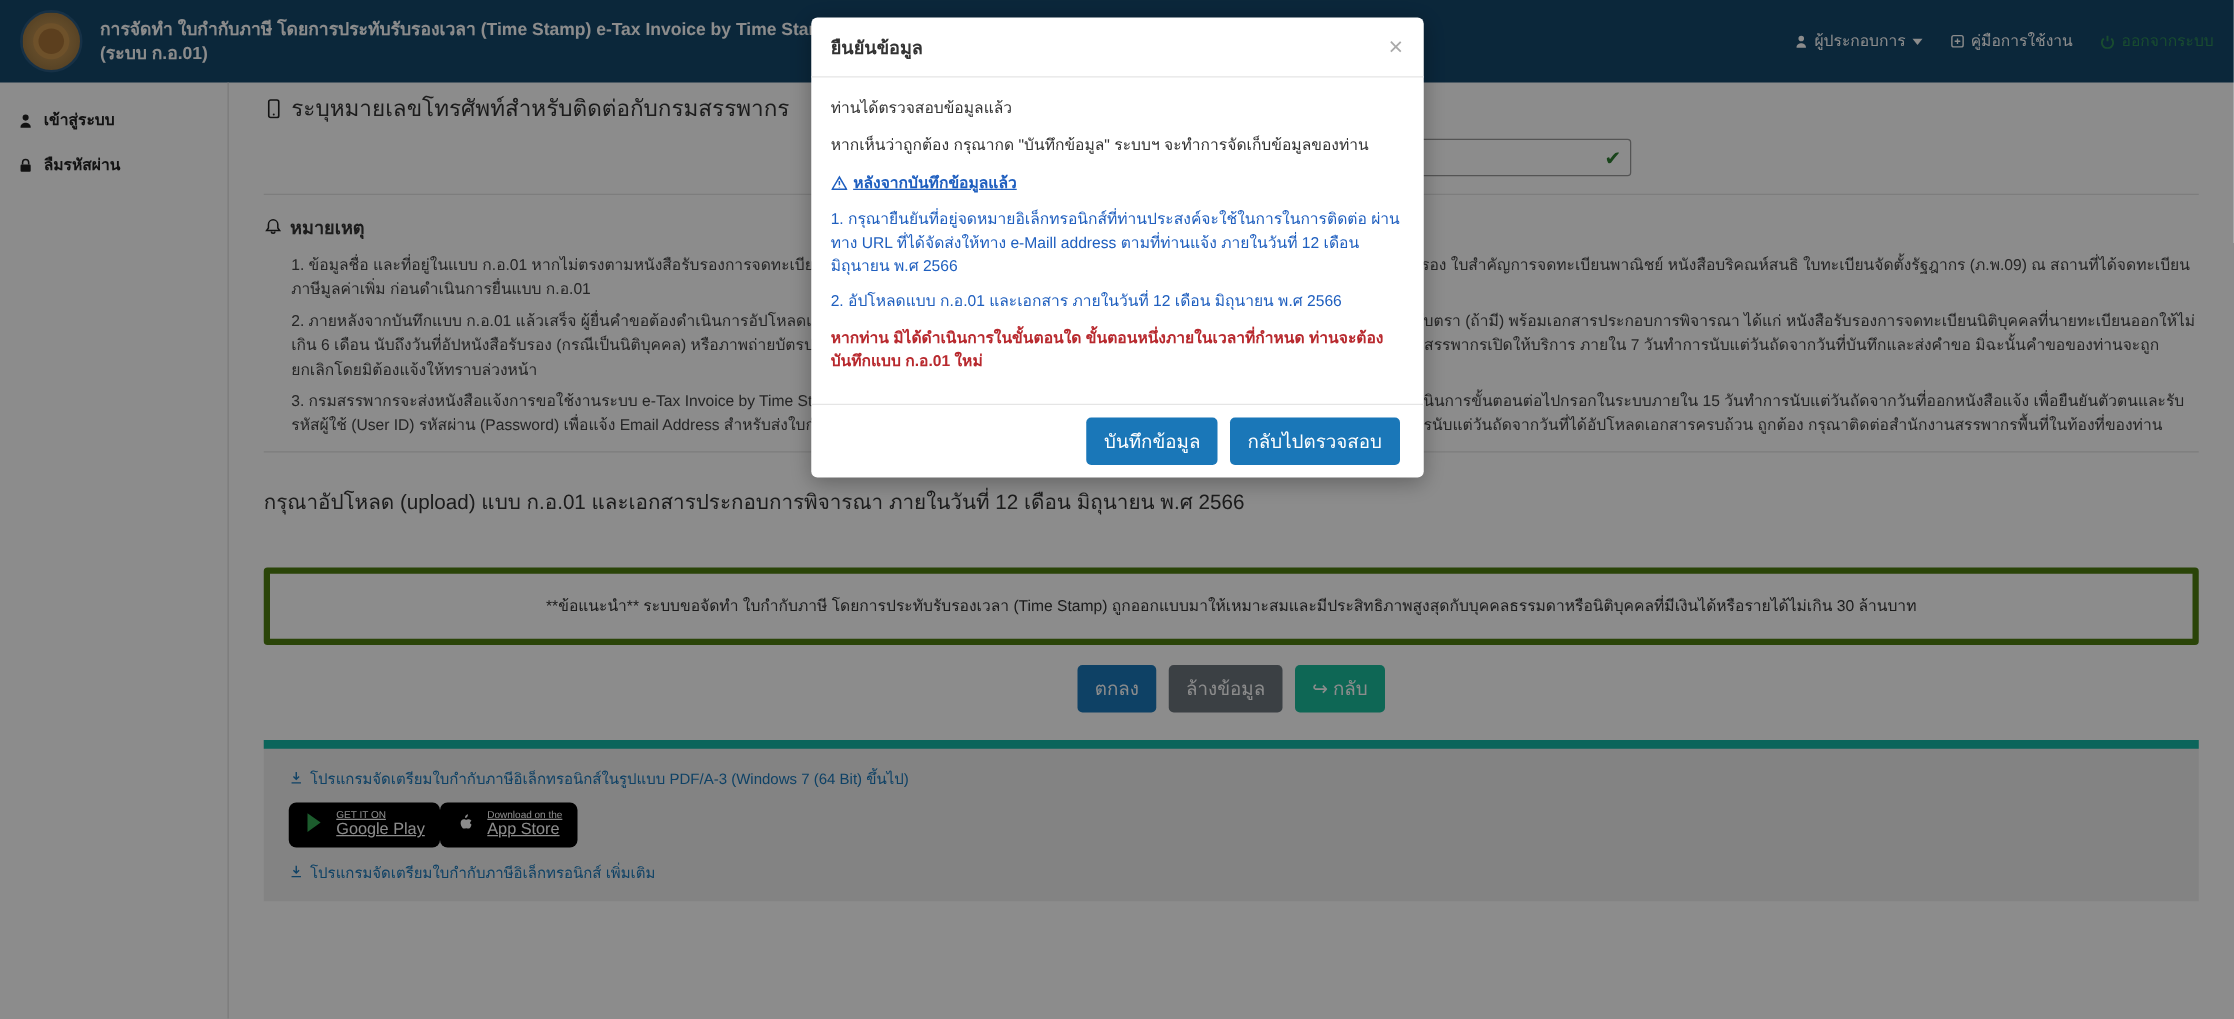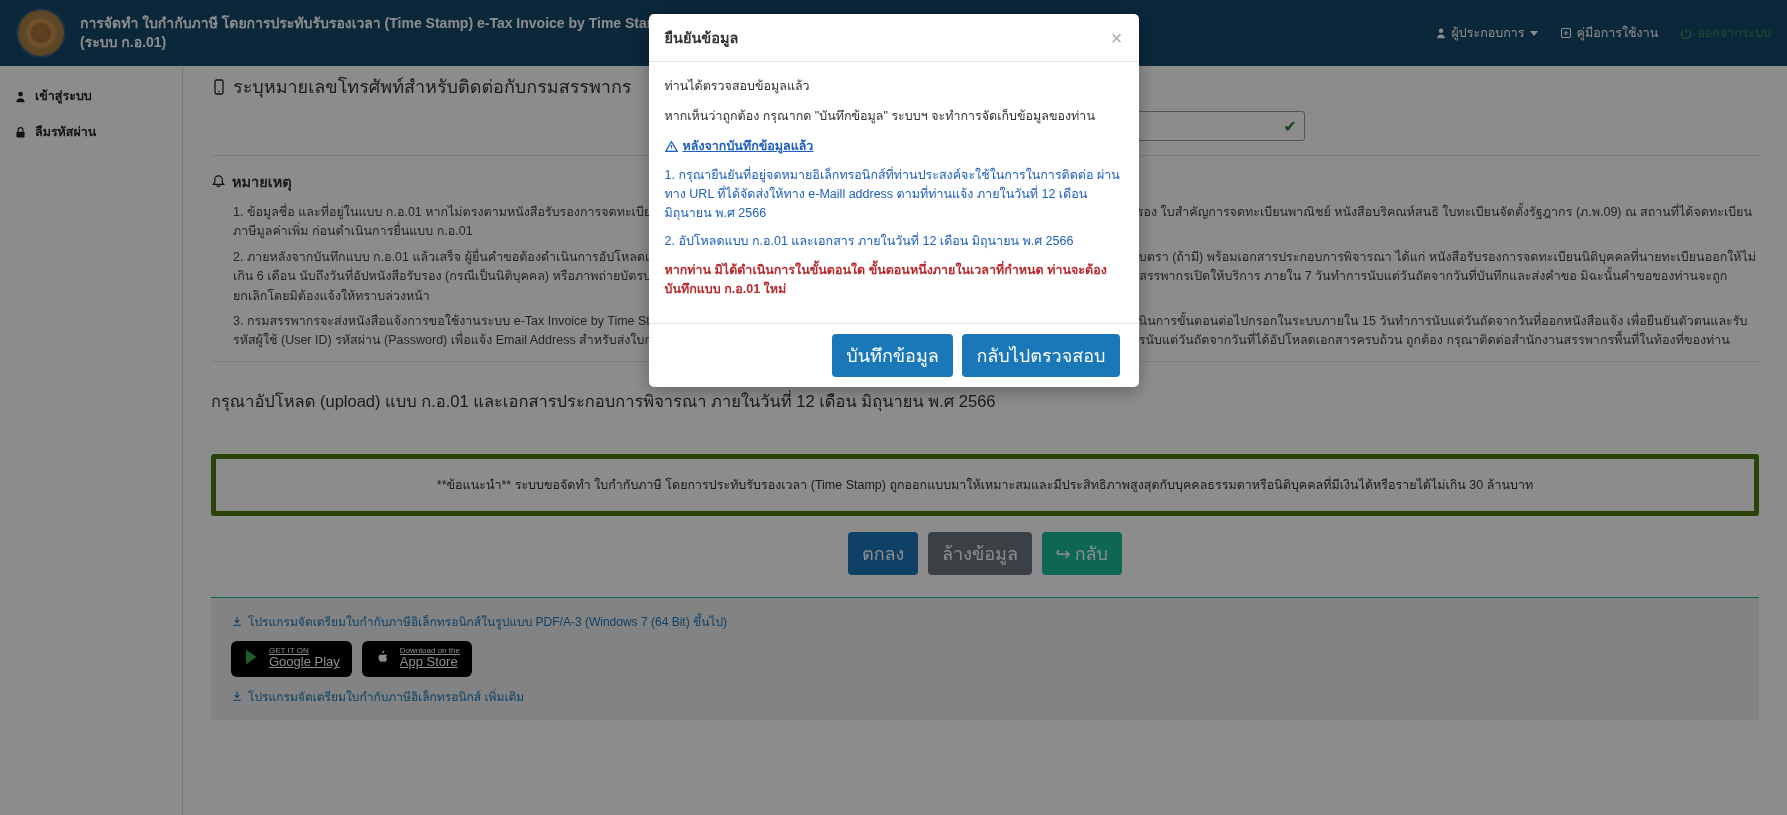--- a/index.html
+++ b/index.html
@@ -21,27 +21,27 @@
 .phone-input-row { display: flex; justify-content: center; margin-bottom: 14px; }
 .phone-wrap { position: relative; width: 640px; }
 .phone-wrap input { width: 100%; padding: 6px 34px 6px 8px; border: 1px solid #999; border-radius: 3px; height: 30px; }
 .phone-wrap .check { position: absolute; right: 8px; top: 6px; color: #2e7d32; font-size: 16px; }
 hr { border: none; border-top: 1px solid #e3e3e3; margin: 10px 0 14px 0; }
 .notes-heading { font-weight: bold; font-size: 14.5px; display: flex; align-items: center; gap: 6px; margin-bottom: 10px; }
 .notes p { font-size: 12.5px; color: #444; line-height: 1.55; margin-left: 22px; margin-bottom: 6px; text-align: left; }
 .upload-title { font-size: 16.5px; margin: 26px 0; font-weight: normal; }
 .advice-box { border: 5px solid #4d7c0f; border-radius: 3px; padding: 16px 24px; text-align: center; margin-top: 40px; font-size: 12.5px; }
 .action-row { text-align: center; margin: 16px 0 22px 0; }
-.btn { border: none; padding: 7px 14px; border-radius: 4px; color: #fff; cursor: pointer; margin: 0 3px; font-size: 18px; }
+.btn { border: none; padding: 7px 14px; border-radius: 4px; color: #fff; cursor: pointer; margin: 0 3px; font-size: 15px; }
 .btn-primary { background: #1a77b8; }
 .btn-secondary { background: #6c757d; }
 .btn-teal { background: #1abc9c; }
-.footer-links { background: #efefef; padding: 14px 20px; border-top: 1px solid #14b8a6; }
+.footer-links { background: #efefef; padding: 14px 20px; border-top: 7px solid #14b8a6; }
 .footer-links .dl { color: #1a77b8; text-decoration: none; font-size: 12px; display: inline-flex; align-items: center; gap: 5px; }
-.store-badges { margin: 10px 0; display: flex; gap: 10px; }
+.store-badges { margin: 10px 0; display: flex; gap: 0; }
 .store-badge { background: #000; color: #fff; border-radius: 6px; padding: 6px 12px; display: flex; align-items: center; gap: 8px; height: 36px; }
 .store-badge .small { font-size: 8px; line-height: 1; }
 .store-badge .big { font-size: 13px; font-weight: normal; line-height: 1.1; }
 .overlay { position: fixed; inset: 0; background: rgba(0,0,0,0.45); display: flex; align-items: flex-start; justify-content: center; }
 .modal { background: #fff; border-radius: 5px; width: 490px; margin-top: 14px; box-shadow: 0 4px 18px rgba(0,0,0,0.3); }
 .modal-header { padding: 12px 16px; border-bottom: 1px solid #e5e5e5; display: flex; justify-content: space-between; align-items: center; }
 .modal-header h4 { font-size: 14.5px; font-weight: bold; }
 .modal-close { color: #aaa; cursor: pointer; font-size: 20px; line-height: 1; }
 .modal-body { padding: 14px 16px; font-size: 12.5px; }
 .modal-body p { margin-bottom: 10px; }

